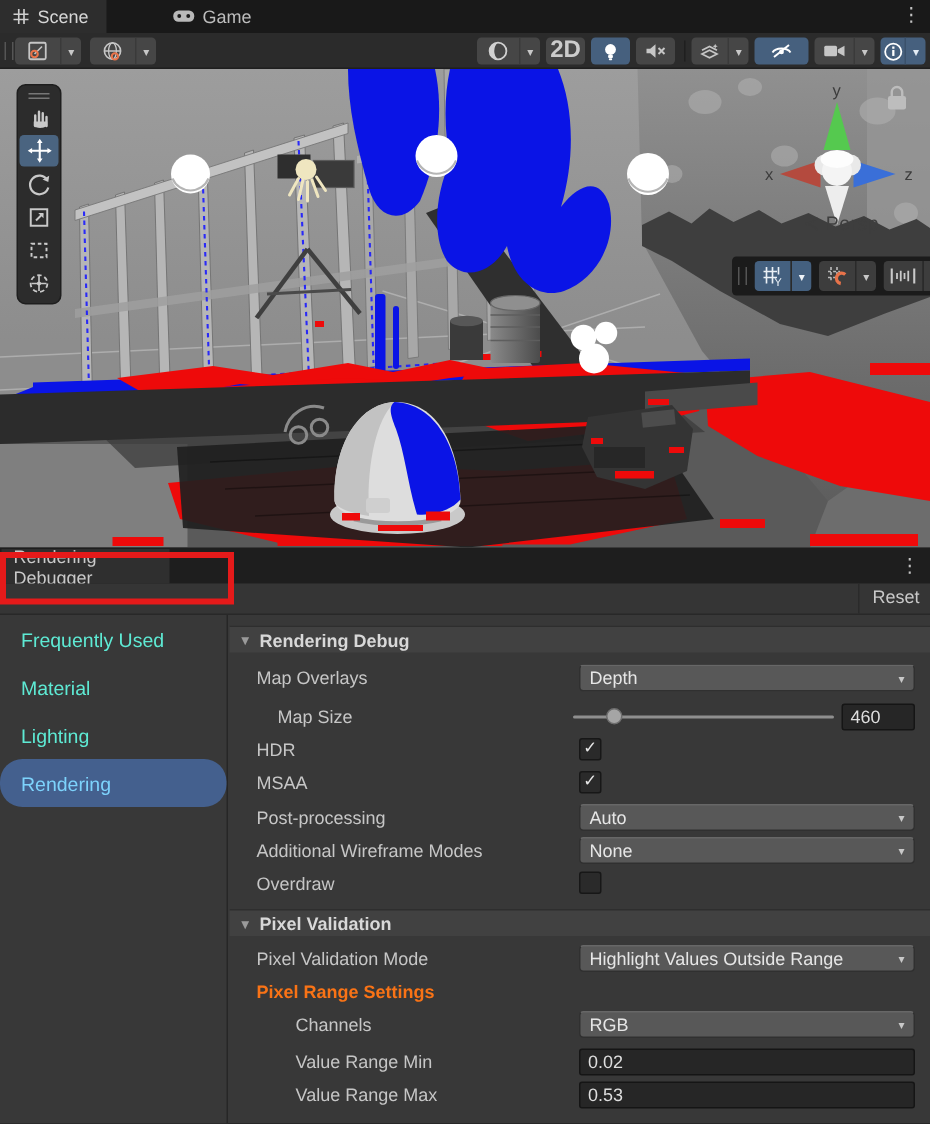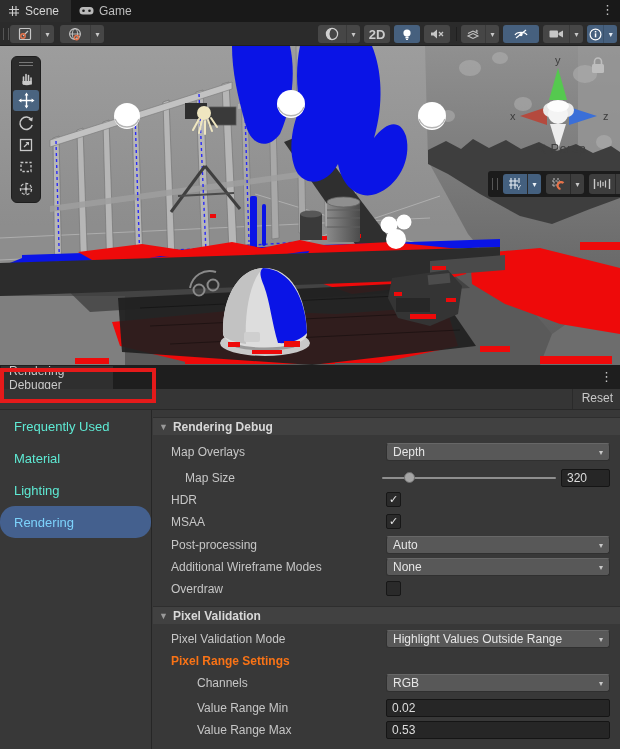--- a/index.html
+++ b/index.html
@@ -1,20 +1,20 @@
 <!DOCTYPE html>
 <html><head>
 <meta charset="utf-8">
 <style>
   html,body{margin:0;padding:0;background:#222;}
   body{width:620px;height:749px;position:relative;font-family:"Liberation Sans","DejaVu Sans",sans-serif;
        -webkit-font-smoothing:antialiased;color:#c6c6c6;font-size:12px;overflow:hidden;}
   .abs{position:absolute;}
   
-  #tabbar{left:0;top:0;width:620px;height:22px;background:#191919;display:flex;align-items:stretch;}
+  #tabbar{left:0;top:0;width:620px;height:22px;background:#191919;display:flex;align-items:stretch;gap:36px;}
   .etab{display:flex;align-items:center;gap:5px;padding:0 12px 0 8px;color:#bdbdbd;}
   .etab.active{background:#2d2d2d;color:#d6d6d6;}
   #tab-kebab{position:absolute;right:6px;top:2px;color:#c2c2c2;font-size:13px;cursor:default;}
   
   #scenetb{left:0;top:22px;width:620px;height:24px;background:#2b2b2b;border-bottom:1px solid #1f1f1f;box-sizing:border-box;}
   .tbtn{position:absolute;top:3px;height:18px;background:#464646;border-radius:3px;display:flex;align-items:center;justify-content:center;color:#cccccc;}
   .tbtn.blue{background:#46607e;color:#fff;}
   .tbtn .seg{display:flex;align-items:center;justify-content:center;height:100%;}
   .arrowseg{width:13px;font-size:8px;color:#c8c8c8;border-left:1px solid #3a3a3a;height:100%;display:flex;align-items:center;justify-content:center;}
   .blue .arrowseg{border-left:1px solid #3a516b;color:#e4ecf4;}
@@ -112,21 +112,21 @@
 
   <div class="tbtn" style="left:318px;width:42px;">
     <span class="seg" style="width:28px;">
       <svg width="14" height="14" viewBox="0 0 14 14">
         <circle cx="7" cy="7" r="5.6" fill="none" stroke="#d0d0d0" stroke-width="1.2"></circle>
         <path d="M7 1.4 A5.6 5.6 0 0 0 7 12.6 A7.5 7.5 0 0 1 7 1.4Z" fill="#d0d0d0"></path>
       </svg>
     </span>
     <span class="arrowseg">▾</span>
   </div>
-  <div class="tbtn" style="left:364px;width:26px;font-weight:bold;font-size:13px;">
+  <div class="tbtn" style="left:364px;width:26px;font-weight:bold;font-size:16px;">
     <span>2D</span>
   </div>
   <div class="tbtn blue" style="left:394px;width:26px;">
     <svg width="12" height="13" viewBox="0 0 12 13">
       <circle cx="6" cy="5" r="3.6" fill="#fff"></circle>
       <rect x="4.4" y="8.6" width="3.2" height="2" rx="0.6" fill="#fff"></rect>
       <rect x="4.9" y="10.9" width="2.2" height="1.2" rx="0.5" fill="#fff"></rect>
     </svg>
   </div>
   <div class="tbtn" style="left:424px;width:26px;">
@@ -505,21 +505,21 @@
         <span class="ddv">Depth</span>
         <span class="dda">▾</span>
       </div>
     </div>
 
     <div class="prow" style="top:58px;">
       <span class="plbl ind">Map Size</span>
       <div class="sl-track"></div>
       <div class="sl-handle"></div>
       <div class="sl-field">
-        <span>320</span>
+        <span>460</span>
       </div>
     </div>
 
     <div class="prow" style="top:80px;">
       <span class="plbl">HDR</span>
       <div class="cb">✓</div>
     </div>
 
     <div class="prow" style="top:102px;">
       <span class="plbl">MSAA</span>

